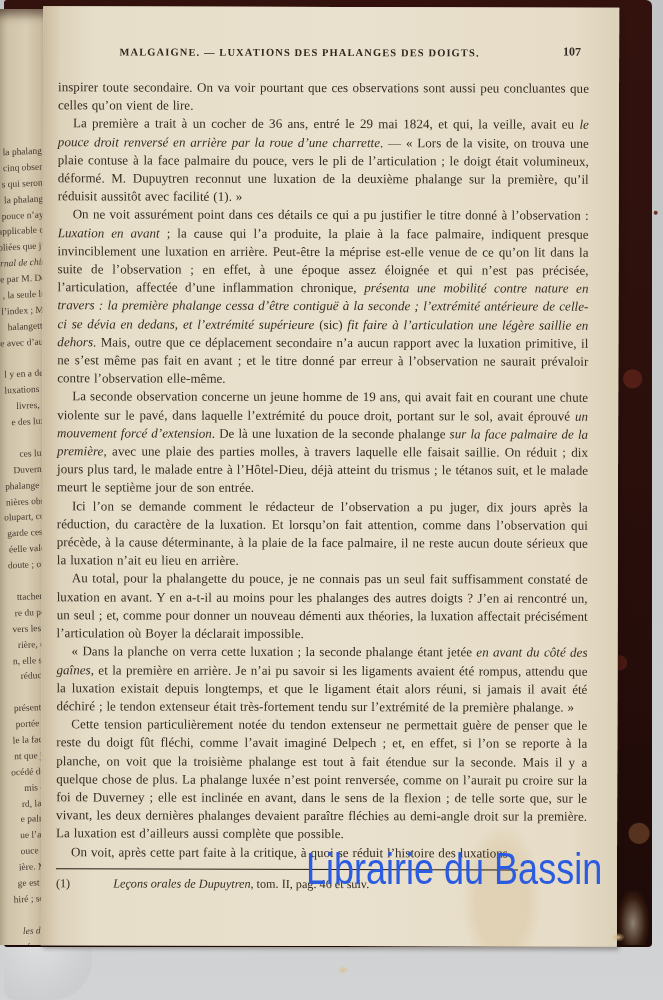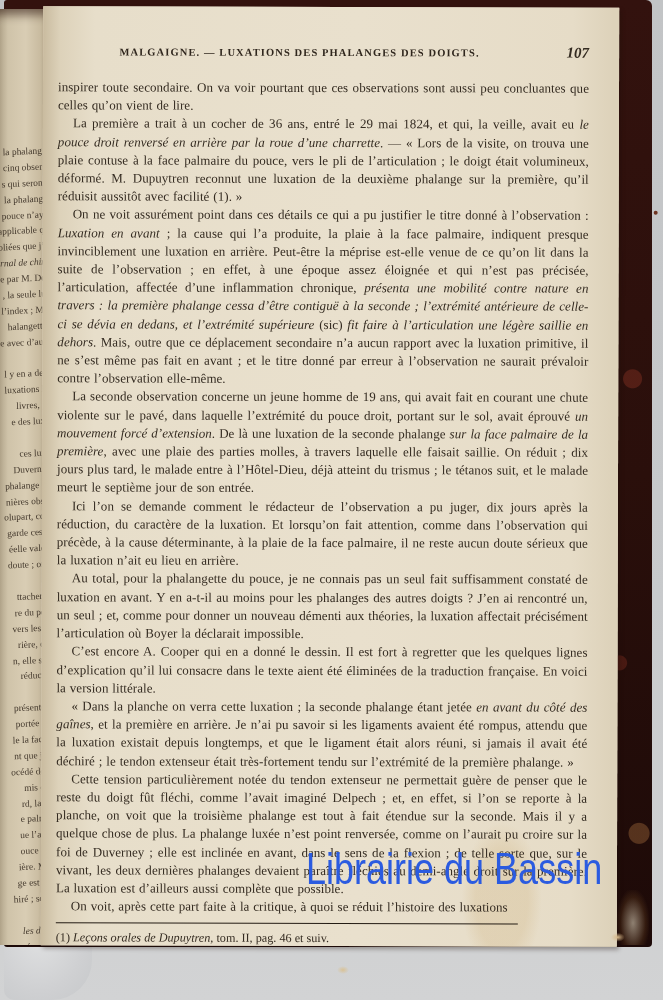--- a/index.html
+++ b/index.html
@@ -39,28 +39,28 @@
     background:
       radial-gradient(ellipse at 80% 95%, rgba(205,175,120,.25) 0 26px, transparent 40px),
       linear-gradient(90deg,#c9bb9f 0%,#ddd2ba 3%,#e7deca 9%,#e9e0cd 55%,#e6dcc7 92%,#ddd2ba 99%),
       #e7decb;
     box-shadow:2px 3px 4px rgba(30,15,10,.35);
     transform:rotate(.15deg);}
   .text-block{position:absolute;left:15px;top:40px;width:531px;color:#342b21;}
   .page-header{position:relative;height:22px;margin-bottom:10px;}
   .running-title{position:absolute;left:0;right:48px;text-align:center;
     font-size:10.5px;font-weight:bold;letter-spacing:1.1px;color:#2f261d;}
-  .page-number{position:absolute;right:0;top:-3px;font-size:15px;font-weight:bold;font-style:italic;}
+  .page-number{position:absolute;right:8px;top:-3px;font-size:12px;font-weight:bold;}
   .body-text p{margin:0;font-size:13px;line-height:18.2px;text-align:justify;
     letter-spacing:.05px;word-spacing:.6px;}
   .body-text p.indent{text-indent:15px;}
   .body-text em{font-style:italic;}
   .footnote-rule{height:0;border-top:1.6px solid #241c14;width:462px;margin:7px 0 6px 0;}
   .footnote{font-size:12.2px;line-height:16px;color:#342b21;}
-  .footnote em{font-style:italic;}
+  .footnote em{font-style:italic;margin-left:40px;}
   
   .speck1{position:absolute;left:611px;top:203px;width:4px;height:4px;border-radius:50%;
     background:#6d3322;}
   .speck2{position:absolute;left:570px;top:925px;width:14px;height:9px;border-radius:50%;
     background:radial-gradient(ellipse,#d8b98a 0%,rgba(216,185,138,0) 70%);}
   .speck3{position:absolute;left:337px;top:966px;width:12px;height:8px;border-radius:50%;
     background:radial-gradient(ellipse,#d9c296 0%,rgba(217,194,150,0) 70%);}
   
   .watermark{position:absolute;left:306px;top:843px;
     font-family:"Liberation Sans", sans-serif;font-size:45px;font-weight:400;
@@ -137,21 +137,20 @@
         <div class="running-title">MALGAIGNE. — LUXATIONS DES PHALANGES DES DOIGTS.</div>
         <div class="page-number">107</div>
       </div>
       <div class="body-text" id="body-text">
           <p class=""><span>inspirer toute secondaire. On va voir pourtant que ces observations sont aussi peu concluantes que celles qu’on vient de lire.</span></p>
           <p class="indent"><span>La première a trait à un cocher de 36 ans, entré le 29 mai 1824, et qui, la veille, avait eu </span><em>le pouce droit renversé en arrière par la roue d’une charrette</em><span>. — « Lors de la visite, on trouva une plaie contuse à la face palmaire du pouce, vers le pli de l’articulation ; le doigt était volumineux, déformé. M. Dupuytren reconnut une luxation de la deuxième phalange sur la première, qu’il réduisit aussitôt avec facilité (1). »</span></p>
           <p class="indent"><span>On ne voit assurément point dans ces détails ce qui a pu justifier le titre donné à l’observation : </span><em>Luxation en avant</em><span> ; la cause qui l’a produite, la plaie à la face palmaire, indiquent presque invinciblement une luxation en arrière. Peut-être la méprise est-elle venue de ce qu’on lit dans la suite de l’observation ; en effet, à une époque assez éloignée et qui n’est pas précisée, l’articulation, affectée d’une inflammation chronique, </span><em>présenta une mobilité contre nature en travers : la première phalange cessa d’être contiguë à la seconde ; l’extrémité antérieure de celle-ci se dévia en dedans, et l’extrémité supérieure </em><span>(sic) </span><em>fit faire à l’articulation une légère saillie en dehors</em><span>. Mais, outre que ce déplacement secondaire n’a aucun rapport avec la luxation primitive, il ne s’est même pas fait en avant ; et le titre donné par erreur à l’observation ne saurait prévaloir contre l’observation elle-même.</span></p>
           <p class="indent"><span>La seconde observation concerne un jeune homme de 19 ans, qui avait fait en courant une chute violente sur le pavé, dans laquelle l’extrémité du pouce droit, portant sur le sol, avait éprouvé </span><em>un mouvement forcé d’extension</em><span>. De là une luxation de la seconde phalange </span><em>sur la face palmaire de la première</em><span>, avec une plaie des parties molles, à travers laquelle elle faisait saillie. On réduit ; dix jours plus tard, le malade entre à l’Hôtel-Dieu, déjà atteint du trismus ; le tétanos suit, et le malade meurt le septième jour de son entrée.</span></p>
           <p class="indent"><span>Ici l’on se demande comment le rédacteur de l’observation a pu juger, dix jours après la réduction, du caractère de la luxation. Et lorsqu’on fait attention, comme dans l’observation qui précède, à la cause déterminante, à la plaie de la face palmaire, il ne reste aucun doute sérieux que la luxation n’ait eu lieu en arrière.</span></p>
           <p class="indent"><span>Au total, pour la phalangette du pouce, je ne connais pas un seul fait suffisamment constaté de luxation en avant. Y en a-t-il au moins pour les phalanges des autres doigts ? J’en ai rencontré un, un seul ; et, comme pour donner un nouveau démenti aux théories, la luxation affectait précisément l’articulation où Boyer la déclarait impossible.</span></p>
-          <p class="indent"><span>C’est encore A. Cooper qui en a donné le dessin. Il est fort à regretter que les quelques lignes d’explication qu’il lui consacre dans le texte aient été éliminées de la traduction française. En voici la version littérale.</span></p>
           <p class="indent"><span>« Dans la planche on verra cette luxation ; la seconde phalange étant jetée </span><em>en avant du côté des gaînes</em><span>, et la première en arrière. Je n’ai pu savoir si les ligaments avaient été rompus, attendu que la luxation existait depuis longtemps, et que le ligament était alors réuni, si jamais il avait été déchiré ; le tendon extenseur était très-fortement tendu sur l’extrémité de la première phalange. »</span></p>
           <p class="indent"><span>Cette tension particulièrement notée du tendon extenseur ne permettait guère de penser que le reste du doigt fût fléchi, comme l’avait imaginé Delpech ; et, en effet, si l’on se reporte à la planche, on voit que la troisième phalange est tout à fait étendue sur la seconde. Mais il y a quelque chose de plus. La phalange luxée n’est point renversée, comme on l’aurait pu croire sur la foi de Duverney ; elle est inclinée en avant, dans le sens de la flexion ; de telle sorte que, sur le vivant, les deux dernières phalanges devaient paraître fléchies au demi-angle droit sur la première. La luxation est d’ailleurs aussi complète que possible.</span></p>
           <p class="indent"><span>On voit, après cette part faite à la critique, à quoi se réduit l’histoire des luxations</span></p>
         </div>
       <div class="footnote-rule"></div>
       <div class="footnote" id="footnote-text"><span>(1) </span><em>Leçons orales de Dupuytren</em><span>, tom. II, pag. 46 et suiv.</span></div>
     </div>
     <div class="speck1"></div>
     <div class="speck2"></div>
   </div>

